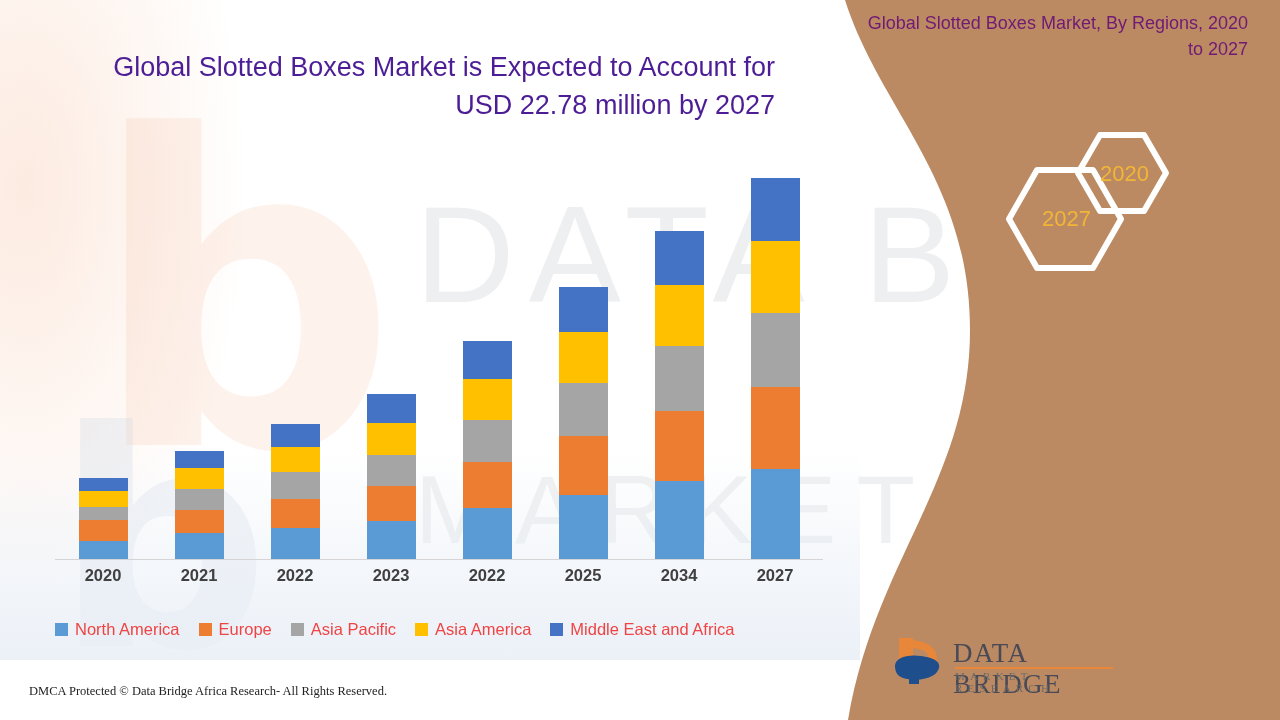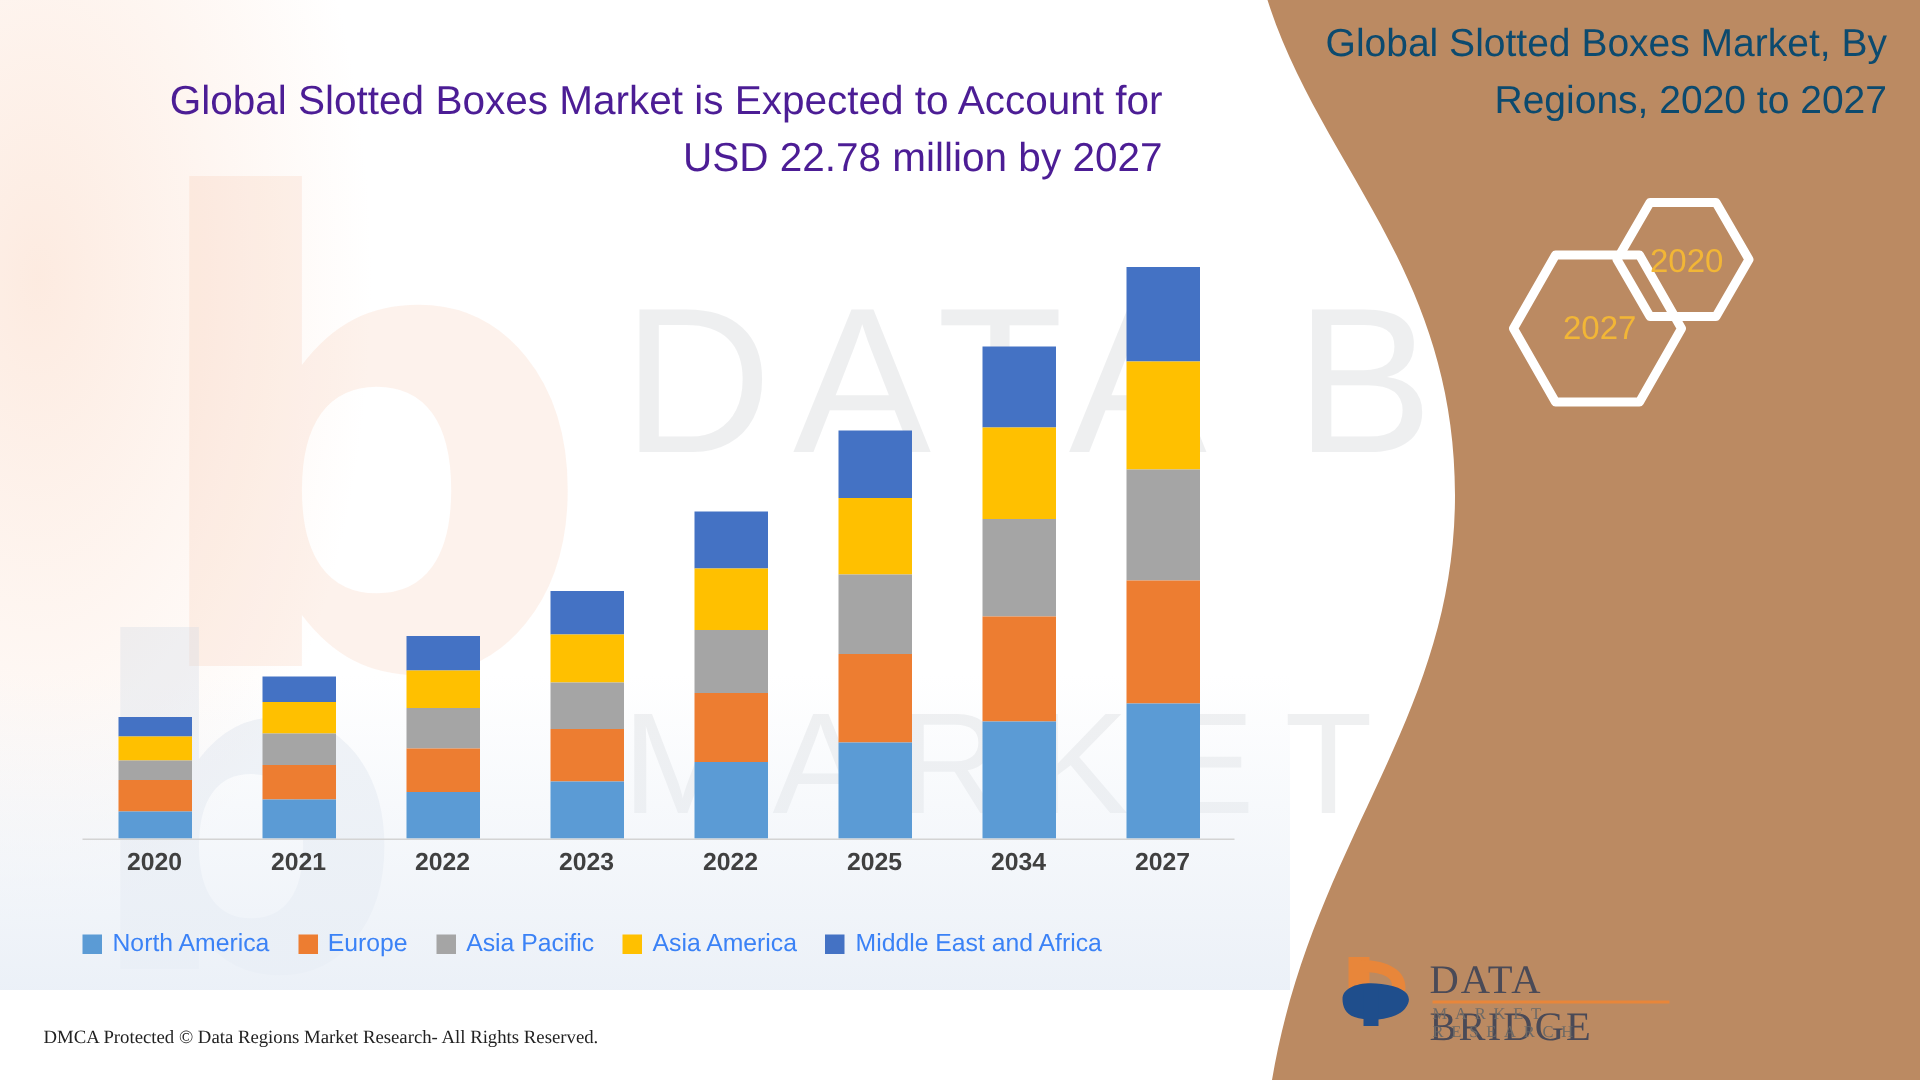--- a/index.html
+++ b/index.html
@@ -70,38 +70,38 @@
     width:96px; text-align:center; font-size:16.5px; font-weight:700; color:#404040;
   }
 
   
   .legend {
     position:absolute; left:55px; top:617px; width:775px; height:24px;
     display:flex; align-items:center; justify-content:flex-start; gap:0;
   }
   .legend-item { display:flex; align-items:center; margin-right:19px; }
   .legend-swatch { width:13px; height:13px; margin-right:7px; flex:0 0 auto; }
-  .legend-label { font-size:16.5px; color:#3b82f6; font-weight:400; }
+  .legend-label { font-size:16.5px; color:#ef4444; font-weight:400; }
 
   
   .footer-dmca {
     position:absolute; left:29px; top:684px; font-size:12.5px; color:#222;
     font-family:"Liberation Serif", serif;
   }
   .footer-source {
     position:absolute; left:460px; top:684px; font-size:12.5px; color:#222;
     font-family:"Liberation Serif", serif;
   }
 
   
   .brown-panel { position:absolute; right:0; top:0; width:460px; height:720px; }
   .brown-panel svg { position:absolute; inset:0; }
   .panel-title {
-    position:absolute; right:22px; top:10px; width:390px;
-    text-align:right; color:#0c4a6e; font-size:26px; line-height:1.45; font-weight:400;
+    position:absolute; right:32px; top:10px; width:390px;
+    text-align:right; color:#701a75; font-size:18px; line-height:1.45; font-weight:400;
   }
   .hexes { position:absolute; left:997px; top:125px; width:190px; height:165px; }
   .hex-label {
     position:absolute; color:#F2B636; font-size:22px; font-weight:400; white-space:nowrap;
   }
   .brand-text {
     position:absolute; left:963px; top:310px; width:300px; text-align:center;
     color:#F2C35C; font-size:24px; line-height:1.35; font-weight:400;
   }
   .logo { position:absolute; left:893px; top:632px; width:230px; height:62px; }
@@ -232,21 +232,21 @@
       <div class="legend-item">
         <span class="legend-swatch" style="background: rgb(255, 192, 0);"></span>
         <span class="legend-label">Asia America</span>
       </div>
       <div class="legend-item">
         <span class="legend-swatch" style="background: rgb(68, 114, 196);"></span>
         <span class="legend-label">Middle East and Africa</span>
       </div>
     </div>
 
-  <div class="footer-dmca">DMCA Protected © Data Regions Market Research- All Rights Reserved.</div>
+  <div class="footer-dmca">DMCA Protected © Data Bridge Africa Research- All Rights Reserved.</div>
 
   <div class="brown-panel">
     <svg viewBox="0 0 460 720" preserveAspectRatio="none">
       <path d="M 25,0 C 60,110 150,180 150,330 C 150,480 55,560 28,720 L 460,720 L 460,0 Z" fill="#BB8A62"></path>
     </svg>
 
   </div>
 
   <div class="panel-title">Global Slotted Boxes Market, By Regions, 2020 to 2027</div>
 

